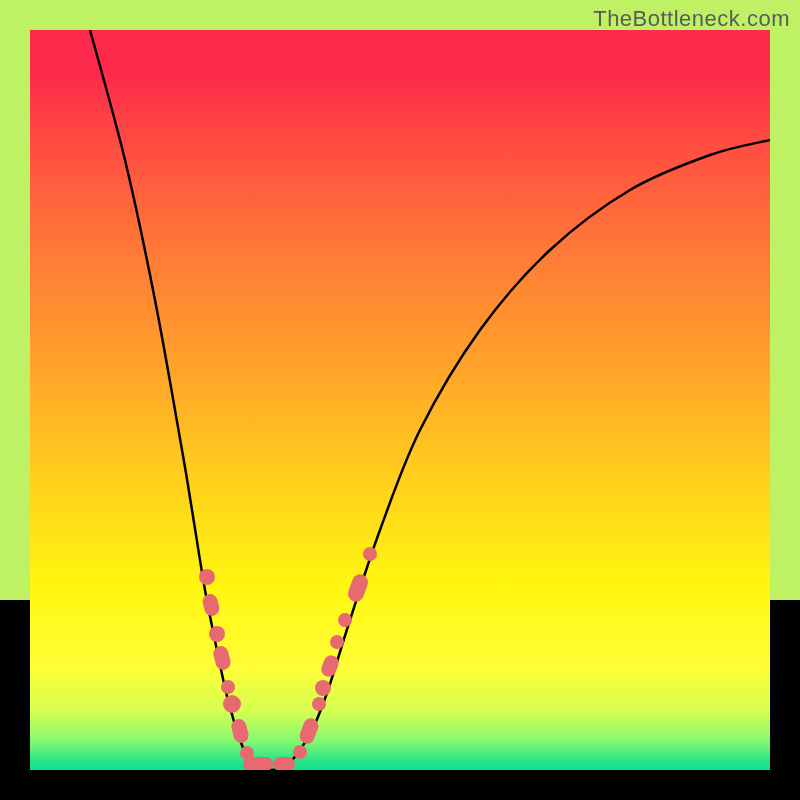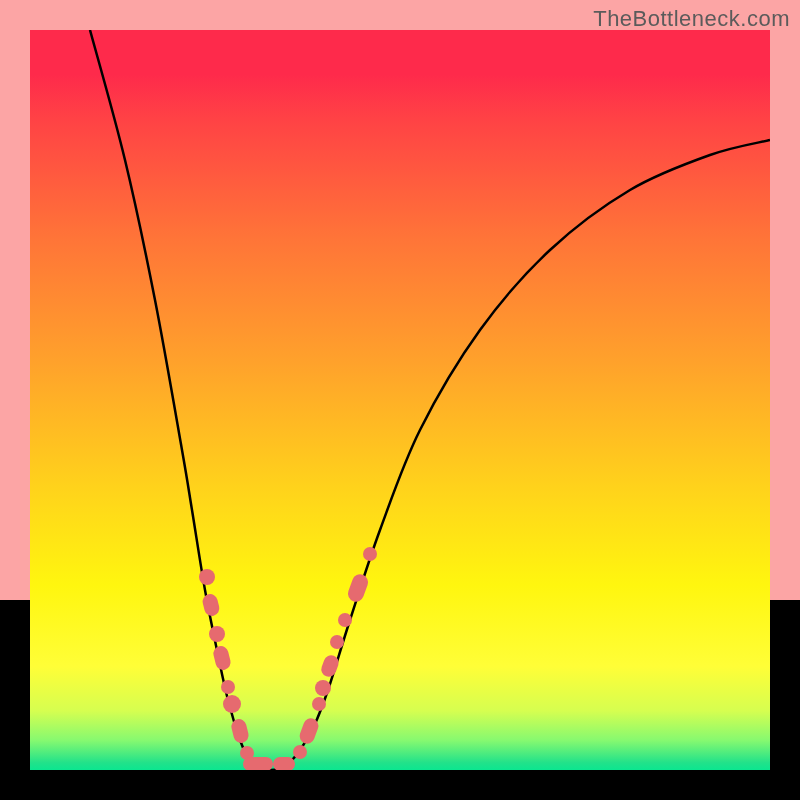--- a/index.html
+++ b/index.html
@@ -8,21 +8,21 @@
     width: 800px;
     height: 800px;
     overflow: hidden;
     background: #000;
     font-family: Arial, Helvetica, sans-serif;
   }
   .frame {
     position: relative;
     width: 800px;
     height: 600px;
-    background: #fca5a5;
+    background: #bef264;
   }
   .panel {
     position: absolute;
     left: 30px;
     top: 30px;
     width: 740px;
     height: 740px;
     background: linear-gradient(
       to bottom,
       #fe2a4b 0%,

